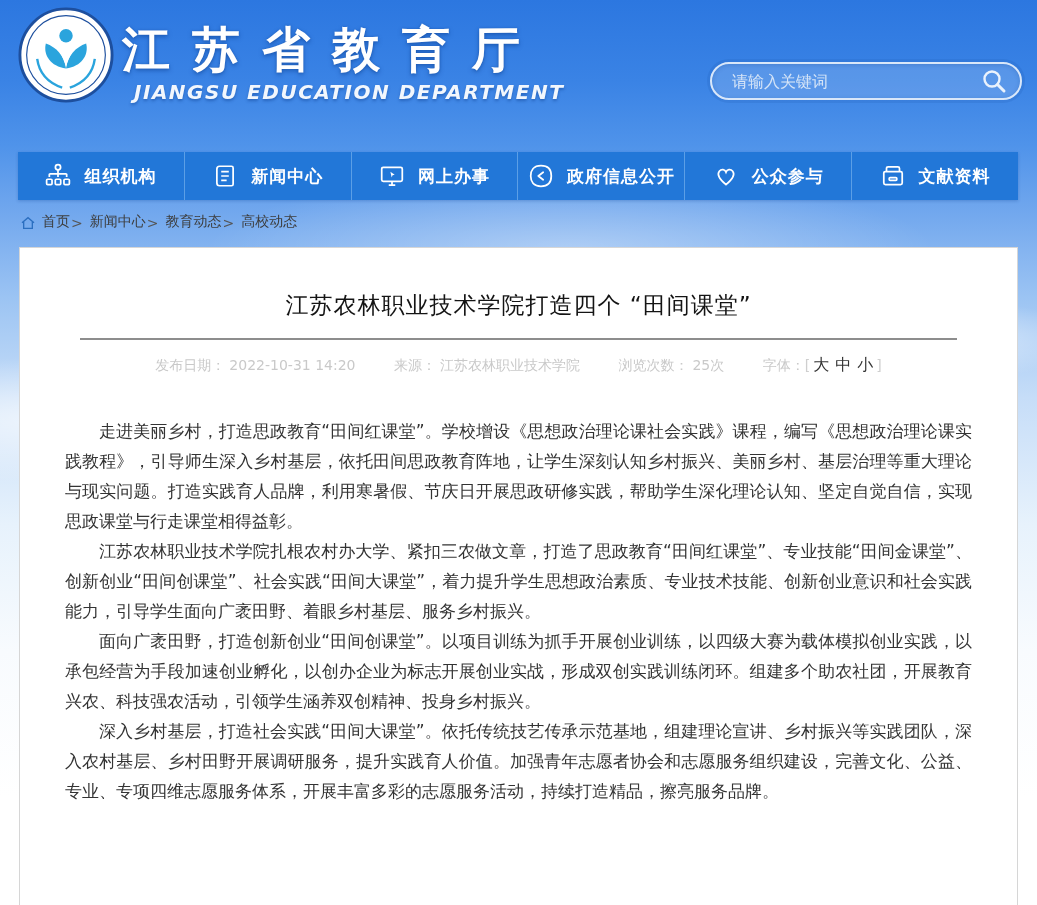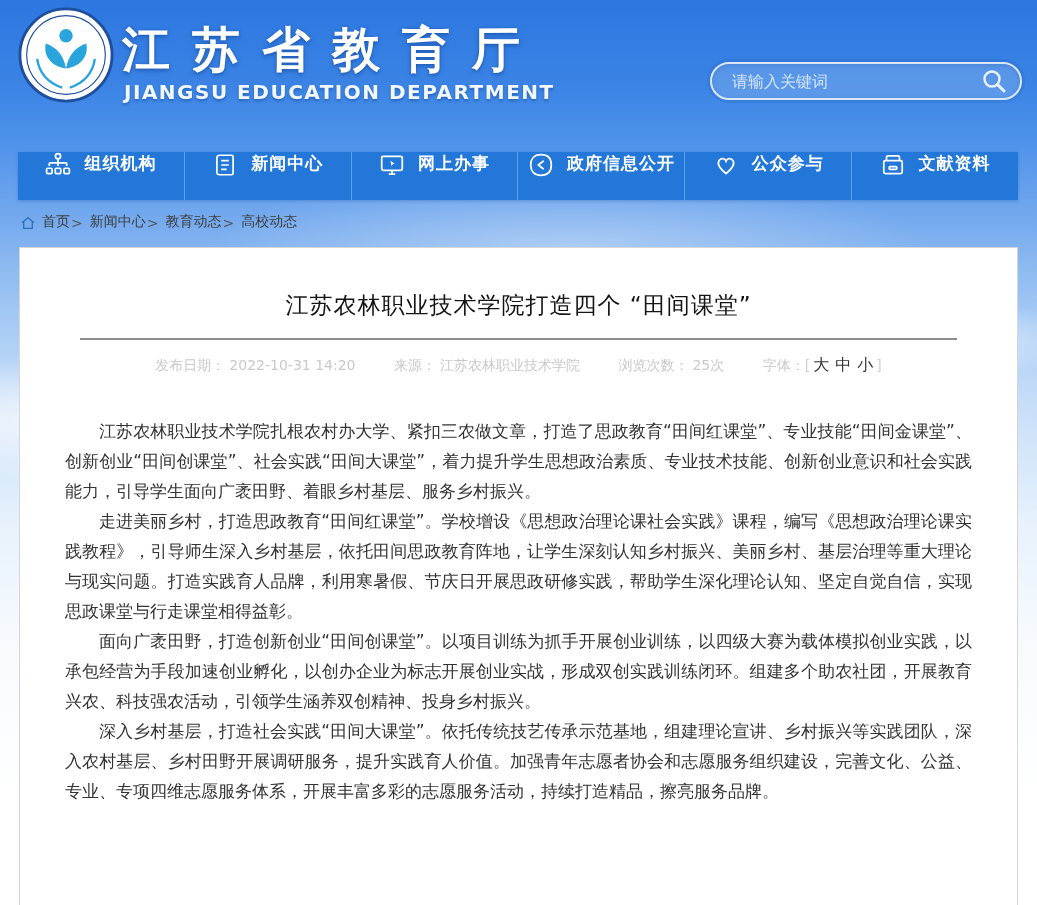--- a/index.html
+++ b/index.html
@@ -22,24 +22,25 @@
   
   .header { position: absolute; left: 0; top: 0; width: 100%; height: 130px; }
   .logo { position: absolute; left: 18px; top: 7px; width: 96px; height: 96px; }
   .site-title {
     position: absolute; left: 122px; top: 18px;
     font-size: 48px; font-weight: bold; color: #ffffff;
     letter-spacing: 22px; white-space: nowrap;
     text-shadow: 0 2px 4px rgba(10,60,140,.5), 0 0 2px rgba(20,70,150,.4);
   }
   .site-subtitle {
-    position: absolute; left: 124px; top: 80px;
+    position: absolute; left: 134px; top: 80px;
     font-size: 20px; font-weight: bold; color: #f2f7fd;
     letter-spacing: 1.5px; white-space: nowrap;
     text-shadow: 0 2px 3px rgba(10,60,140,.45);
+    font-style: italic;
   }
   .search-box {
     position: absolute; right: 15px; top: 38px;
     width: 312px; height: 38px;
     border: 2px solid #d9e7f9;
     border-radius: 20px;
     background: rgba(255,255,255,0.16);
     box-shadow: 0 0 0 3px rgba(30,90,180,.18), inset 0 1px 4px rgba(20,70,150,.25);
     display: flex; align-items: center; padding: 0 12px 0 18px; margin-top: 24px;
   }
@@ -52,21 +53,21 @@
 
   
   .nav {
     position: absolute; left: 18px; top: 152px;
     width: 1000px; height: 48px;
     background: #2277d8;
     display: flex;
     box-shadow: 0 1px 3px rgba(20,70,150,.3);
   }
   .nav-item {
-    flex: 1; display: flex; justify-content: center;
+    flex: 1; display: flex; align-items: center; justify-content: center;
     gap: 13px; color: #ffffff; cursor: pointer;
     border-right: 1px solid #5c9fe6;
   }
   .nav-item:last-child { border-right: none; }
   .nav-item .label { font-size: 17px; font-weight: bold; letter-spacing: 1px; }
   .nav-item svg { display: block; }
 
   
   .breadcrumb {
     position: absolute; left: 20px; top: 213px;
@@ -225,20 +226,20 @@
     <div class="meta-row">
       <span class="meta-group"><span class="lbl">发布日期：</span><span class="val">2022-10-31 14:20</span></span>
       <span class="meta-group"><span class="lbl">来源：</span><span class="val">江苏农林职业技术学院</span></span>
       <span class="meta-group"><span class="lbl">浏览次数：</span><span class="val">25次</span></span>
       <span class="meta-group font-sizer">
         <span class="lbl">字体：</span><span class="bracket">[</span><span class="opt">大</span><span class="opt">中</span><span class="opt">小</span><span class="bracket">]</span>
       </span>
     </div>
 
     <div class="article-body">
+      <p>走进美丽乡村，打造思政教育“田间红课堂”。学校增设《思想政治理论课社会实践》课程，编写《思想政治理论课实践教程》，引导师生深入乡村基层，依托田间思政教育阵地，让学生深刻认知乡村振兴、美丽乡村、基层治理等重大理论与现实问题。打造实践育人品牌，利用寒暑假、节庆日开展思政研修实践，帮助学生深化理论认知、坚定自觉自信，实现思政课堂与行走课堂相得益彰。</p>
       <p>江苏农林职业技术学院扎根农村办大学、紧扣三农做文章，打造了思政教育“田间红课堂”、专业技能“田间金课堂”、创新创业“田间创课堂”、社会实践“田间大课堂”，着力提升学生思想政治素质、专业技术技能、创新创业意识和社会实践能力，引导学生面向广袤田野、着眼乡村基层、服务乡村振兴。</p>
-      <p>走进美丽乡村，打造思政教育“田间红课堂”。学校增设《思想政治理论课社会实践》课程，编写《思想政治理论课实践教程》，引导师生深入乡村基层，依托田间思政教育阵地，让学生深刻认知乡村振兴、美丽乡村、基层治理等重大理论与现实问题。打造实践育人品牌，利用寒暑假、节庆日开展思政研修实践，帮助学生深化理论认知、坚定自觉自信，实现思政课堂与行走课堂相得益彰。</p>
       <p>面向广袤田野，打造创新创业“田间创课堂”。以项目训练为抓手开展创业训练，以四级大赛为载体模拟创业实践，以承包经营为手段加速创业孵化，以创办企业为标志开展创业实战，形成双创实践训练闭环。组建多个助农社团，开展教育兴农、科技强农活动，引领学生涵养双创精神、投身乡村振兴。</p>
       <p>深入乡村基层，打造社会实践“田间大课堂”。依托传统技艺传承示范基地，组建理论宣讲、乡村振兴等实践团队，深入农村基层、乡村田野开展调研服务，提升实践育人价值。加强青年志愿者协会和志愿服务组织建设，完善文化、公益、专业、专项四维志愿服务体系，开展丰富多彩的志愿服务活动，持续打造精品，擦亮服务品牌。</p>
     </div>
   </div>
 
 </div>
 
 </body></html>

